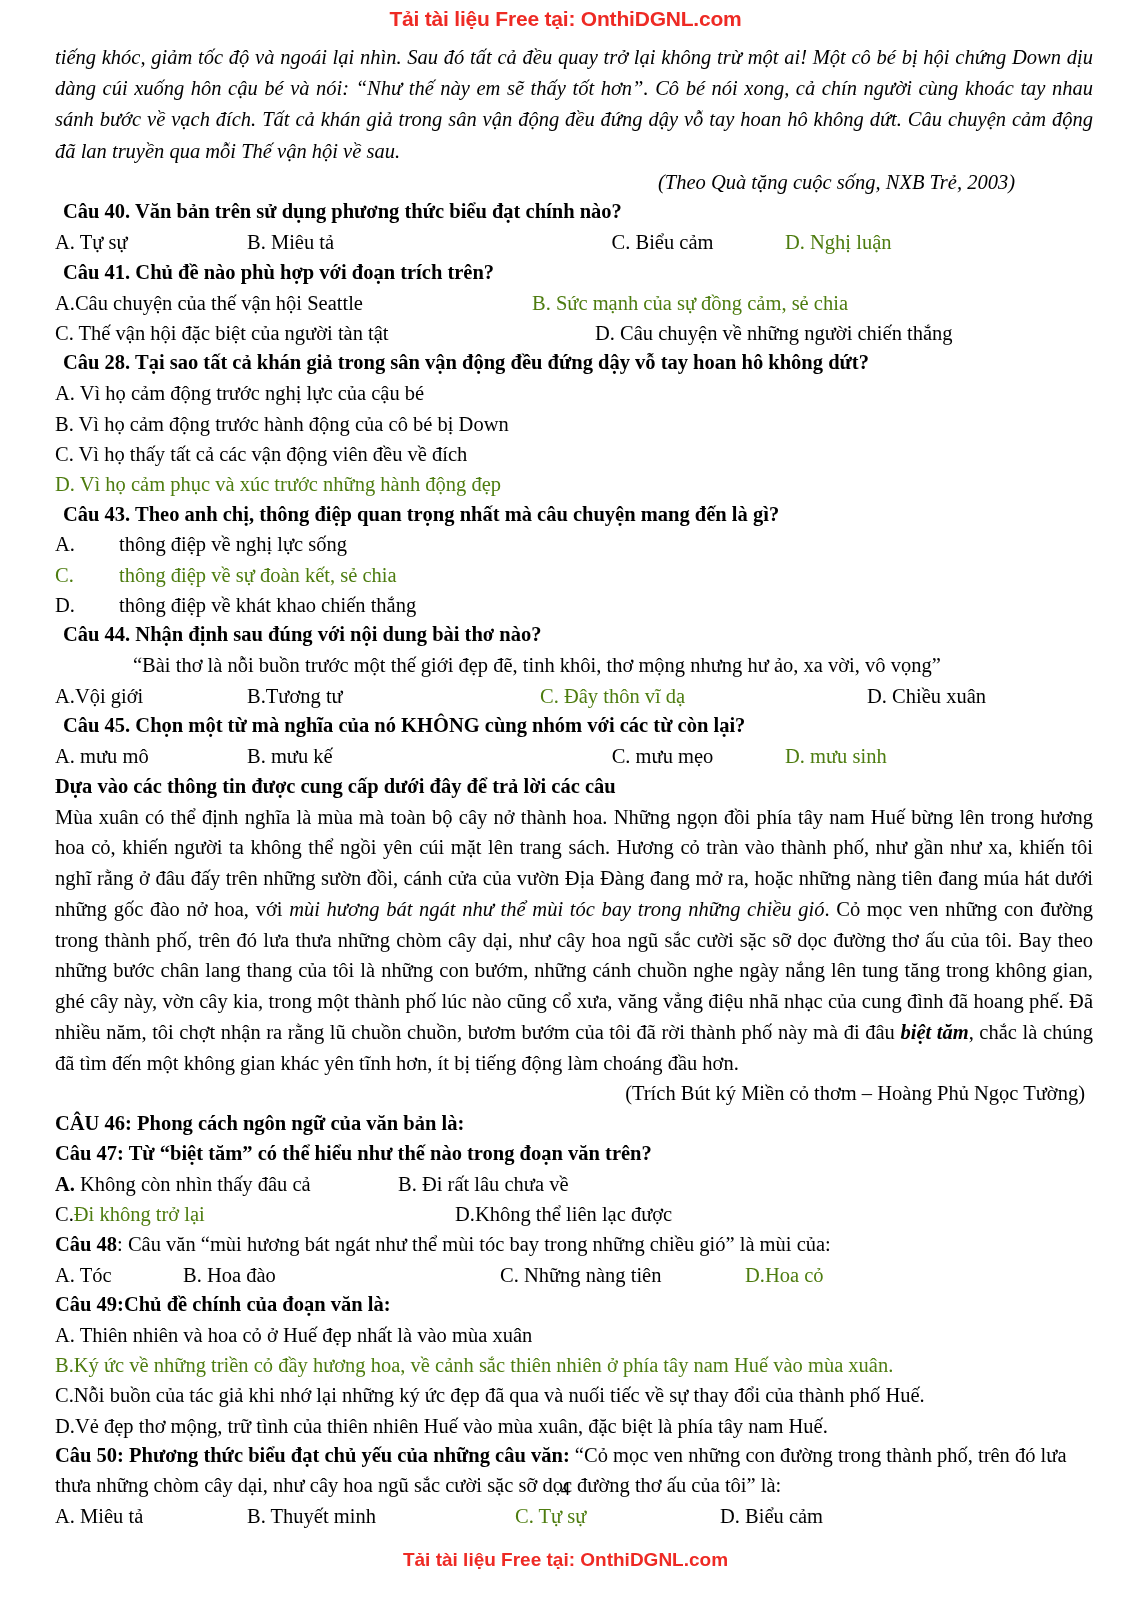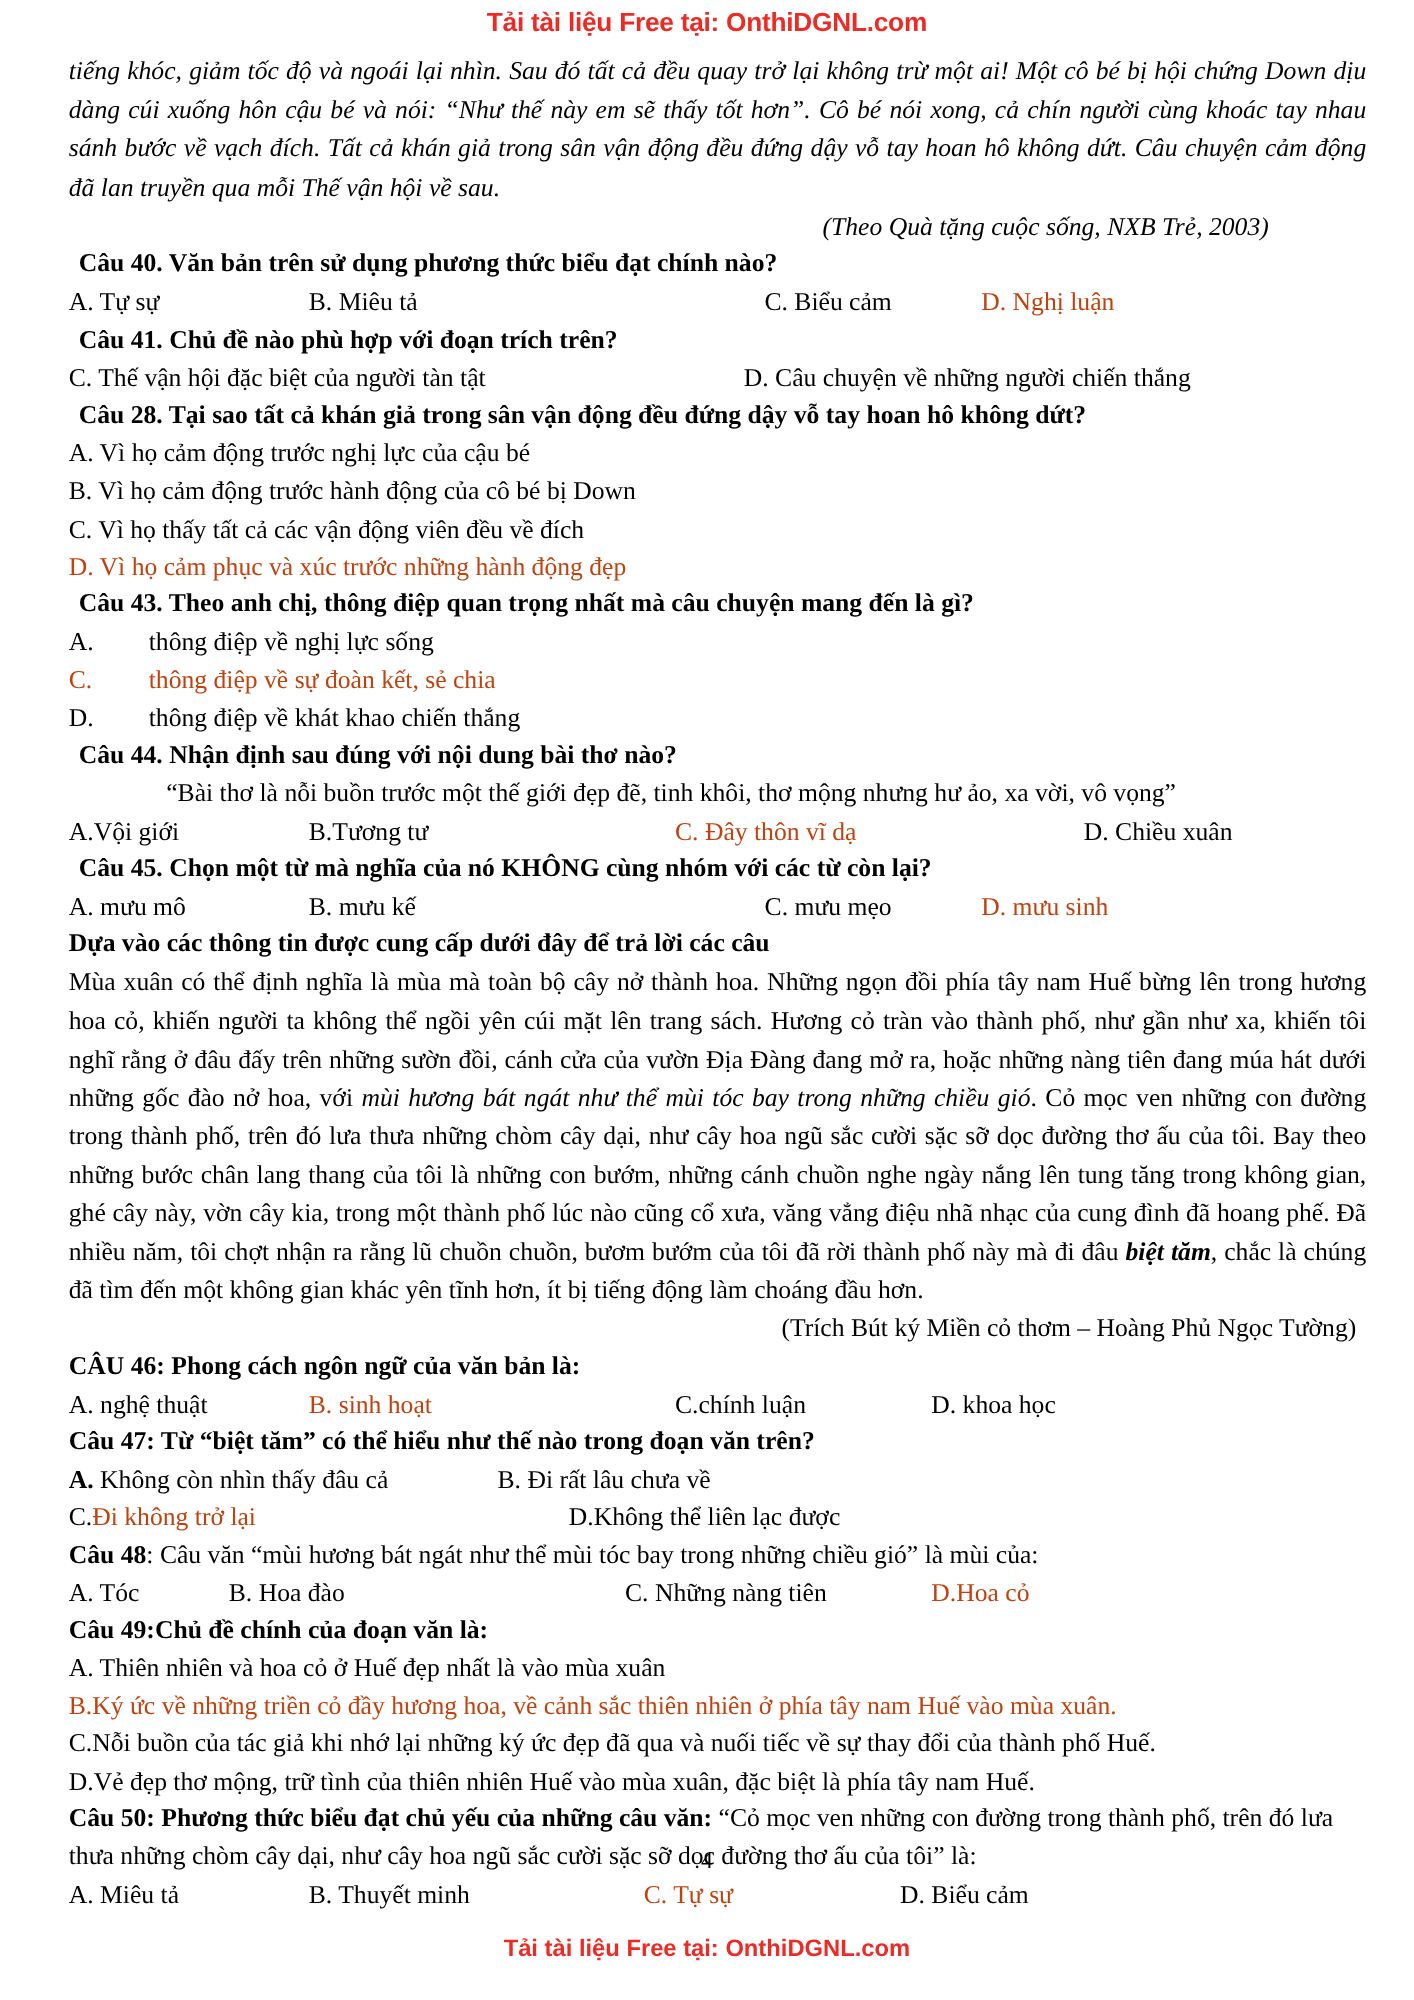--- a/index.html
+++ b/index.html
@@ -85,21 +85,21 @@
     font-size: 20.5px;
     line-height: 1.48;
     margin: 0;
     position: relative;
     white-space: nowrap;
   }
   .opt {
     display: inline-block;
     vertical-align: top;
   }
-  .red { color: #c2410c; }
+  .red { color: #4d7c0f; }
 
   
   .c1 { width: 192px; }
   .c2 { width: 293px; }
   .c3 { width: 245px; text-align: center; }
 
   .c1b { width: 192px; }
 
   .stack {
     font-size: 20.5px;
@@ -153,20 +153,23 @@
     <p class="para intro">tiếng khóc, giảm tốc độ và ngoái lại nhìn. Sau đó tất cả đều quay trở lại không trừ một ai! Một cô bé bị hội chứng Down dịu dàng cúi xuống hôn cậu bé và nói: “Như thế này em sẽ thấy tốt hơn”. Cô bé nói xong, cả chín người cùng khoác tay nhau sánh bước về vạch đích. Tất cả khán giả trong sân vận động đều đứng dậy vỗ tay hoan hô không dứt. Câu chuyện cảm động đã lan truyền qua mỗi Thế vận hội về sau.</p>
     <p class="src">(Theo Quà tặng cuộc sống, NXB Trẻ, 2003)</p>
 
     <p class="q">Câu 40. Văn bản trên sử dụng phương thức biểu đạt chính nào?</p>
     <p class="opts">
       <span class="opt c1">A. Tự sự</span><span class="opt c2">B. Miêu tả</span><span class="opt c3">C. Biểu cảm</span><span class="opt red">D. Nghị luận</span>
     </p>
 
     <p class="q">Câu 41. Chủ đề nào phù hợp với đoạn trích trên?</p>
     <p class="opts">
+      <span class="opt" style="width:477px">A.Câu chuyện của thế vận hội Seattle</span><span class="opt red">B. Sức mạnh của sự đồng cảm, sẻ chia</span>
+    </p>
+    <p class="opts">
       <span class="opt" style="width:540px">C. Thế vận hội đặc biệt của người tàn tật</span><span class="opt">D. Câu chuyện về những người chiến thắng</span>
     </p>
 
     <p class="q">Câu 28. Tại sao tất cả khán giả trong sân vận động đều đứng dậy vỗ tay hoan hô không dứt?</p>
     <p class="stack">A. Vì họ cảm động trước nghị lực của cậu bé</p>
     <p class="stack">B. Vì họ cảm động trước hành động của cô bé bị Down</p>
     <p class="stack">C. Vì họ thấy tất cả các vận động viên đều về đích</p>
     <p class="stack red">D. Vì họ cảm phục và xúc trước những hành động đẹp</p>
 
     <p class="q">Câu 43. Theo anh chị, thông điệp quan trọng nhất mà câu chuyện mang đến là gì?</p>
@@ -189,23 +192,20 @@
     <p class="q">Câu 45. Chọn một từ mà nghĩa của nó KHÔNG cùng nhóm với các từ còn lại?</p>
     <p class="opts">
       <span class="opt c1">A. mưu mô</span><span class="opt c2">B. mưu kế</span><span class="opt c3">C. mưu mẹo</span><span class="opt red">D. mưu sinh</span>
     </p>
 
     <p class="q noindent">Dựa vào các thông tin được cung cấp dưới đây để trả lời các câu</p>
     <p class="body-para"><span>Mùa xuân có thể định nghĩa là mùa mà toàn bộ cây nở thành hoa. Những ngọn đồi phía tây nam Huế bừng lên trong hương hoa cỏ, khiến người ta không thể ngồi yên cúi mặt lên trang sách. Hương cỏ tràn vào thành phố, như gần như xa, khiến tôi nghĩ rằng ở đâu đấy trên những sườn đồi, cánh cửa của vườn Địa Đàng đang mở ra, hoặc những nàng tiên đang múa hát dưới những gốc đào nở hoa, với </span><i>mùi hương bát ngát như thể mùi tóc bay trong những chiều gió</i><span>. Cỏ mọc ven những con đường trong thành phố, trên đó lưa thưa những chòm cây dại, như cây hoa ngũ sắc cười sặc sỡ dọc đường thơ ấu của tôi. Bay theo những bước chân lang thang của tôi là những con bướm, những cánh chuồn nghe ngày nắng lên tung tăng trong không gian, ghé cây này, vờn cây kia, trong một thành phố lúc nào cũng cổ xưa, văng vẳng điệu nhã nhạc của cung đình đã hoang phế. Đã nhiều năm, tôi chợt nhận ra rằng lũ chuồn chuồn, bươm bướm của tôi đã rời thành phố này mà đi đâu </span><b>biệt tăm</b><span>, chắc là chúng đã tìm đến một không gian khác yên tĩnh hơn, ít bị tiếng động làm choáng đầu hơn.</span></p>
     <p class="src2">(Trích Bút ký Miền cỏ thơm – Hoàng Phủ Ngọc Tường)</p>
 
     <p class="q noindent">CÂU 46: Phong cách ngôn ngữ của văn bản là:</p>
-    <p class="opts">
-      <span class="opt c1b">A. nghệ thuật</span><span class="opt red" style="width:293px">B. sinh hoạt</span><span class="opt" style="width:205px">C.chính luận</span><span class="opt">D. khoa học</span>
-    </p>
 
     <p class="q noindent">Câu 47: Từ “biệt tăm” có thể hiểu như thế nào trong đoạn văn trên?</p>
     <p class="opts">
       <span class="opt" style="width:343px"><b>A.</b><span> Không còn nhìn thấy đâu cả</span></span><span class="opt">B. Đi rất lâu chưa về</span>
     </p>
     <p class="opts">
       <span class="opt" style="width:400px"><span>C.</span><span class="red">Đi không trở lại</span></span><span class="opt">D.Không thể liên lạc được</span>
     </p>
 
     <p class="q noindent"><span>Câu 48</span><span class="norm">: Câu văn “mùi hương bát ngát như thể mùi tóc bay trong những chiều gió” là mùi của:</span></p>

